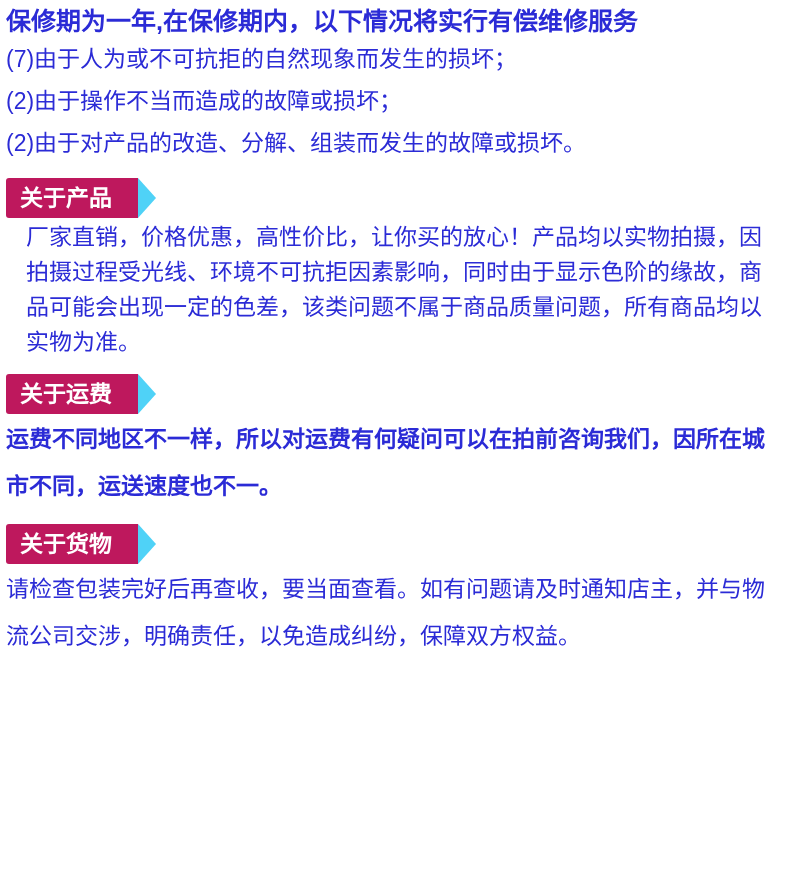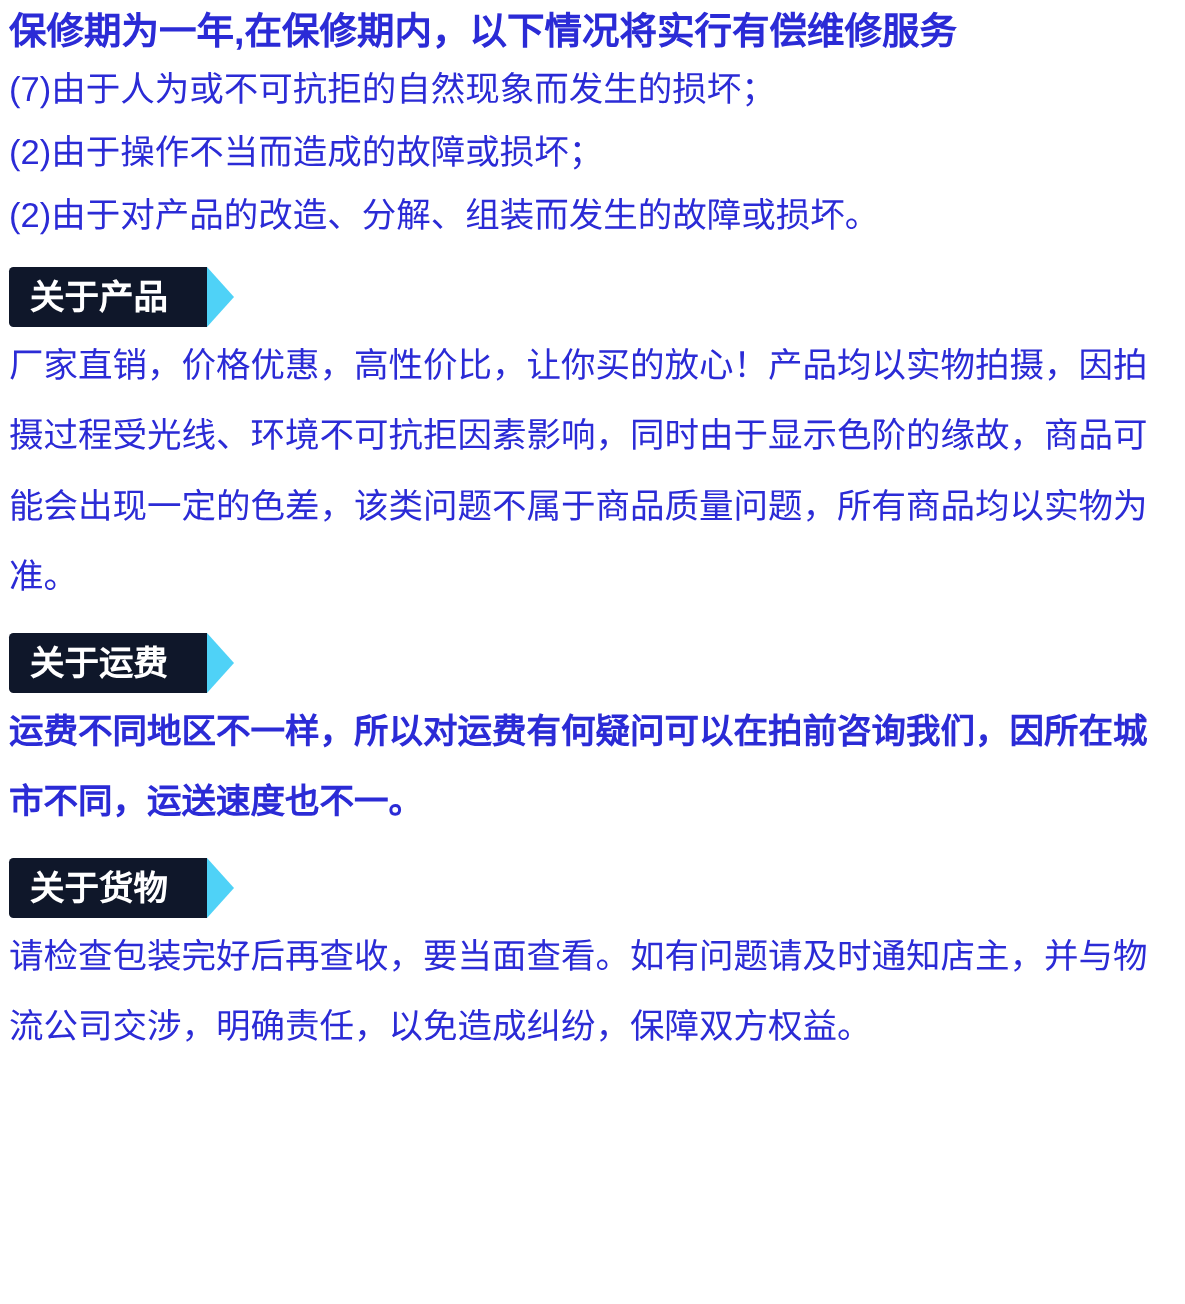--- a/index.html
+++ b/index.html
@@ -37,21 +37,21 @@
     color: #2b2bd6;
     line-height: 42px;
     margin: 0;
     white-space: nowrap;
   }
 
   
   .ribbon {
     display: inline-block;
     position: relative;
-    background: #0f172a;
+    background: #be185d;
     color: #ffffff;
     font-size: 23px;
     font-weight: bold;
     line-height: 40px;
     height: 40px;
     padding: 0 26px 0 14px;
     margin: 14px 0 6px 0;
     border-radius: 3px 0 0 3px;
   }
   .ribbon::after {
@@ -71,21 +71,21 @@
   }
 
   
   .para {
     font-size: 23px;
     color: #2b2bd6;
     line-height: 47px;
     margin: 0;
     text-align: left;
   }
-  .sec-product .para { line-height: 47px; }
+  .sec-product .para { line-height: 35px; margin-left: 20px; }
   .sec-freight .para { line-height: 47px; font-weight: bold; }
   .sec-goods .para { line-height: 47px; }
 </style>
 </head>
 <body>
 
 <div class="page">
 
   <h1 class="warranty-title">保修期为一年,在保修期内，以下情况将实行有偿维修服务</h1>
 

